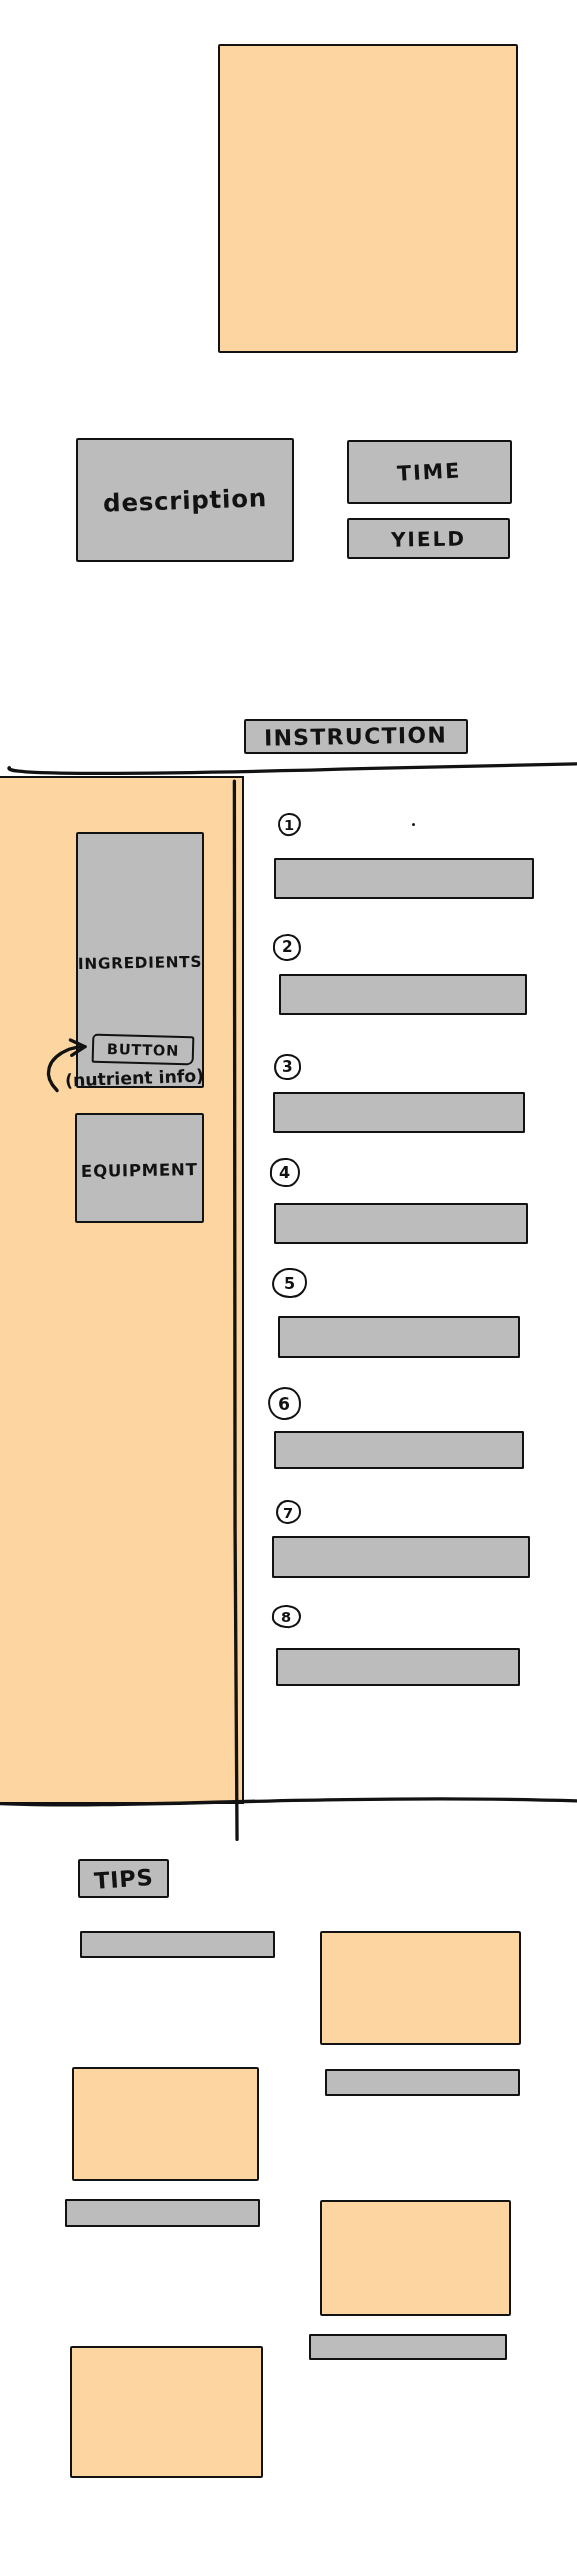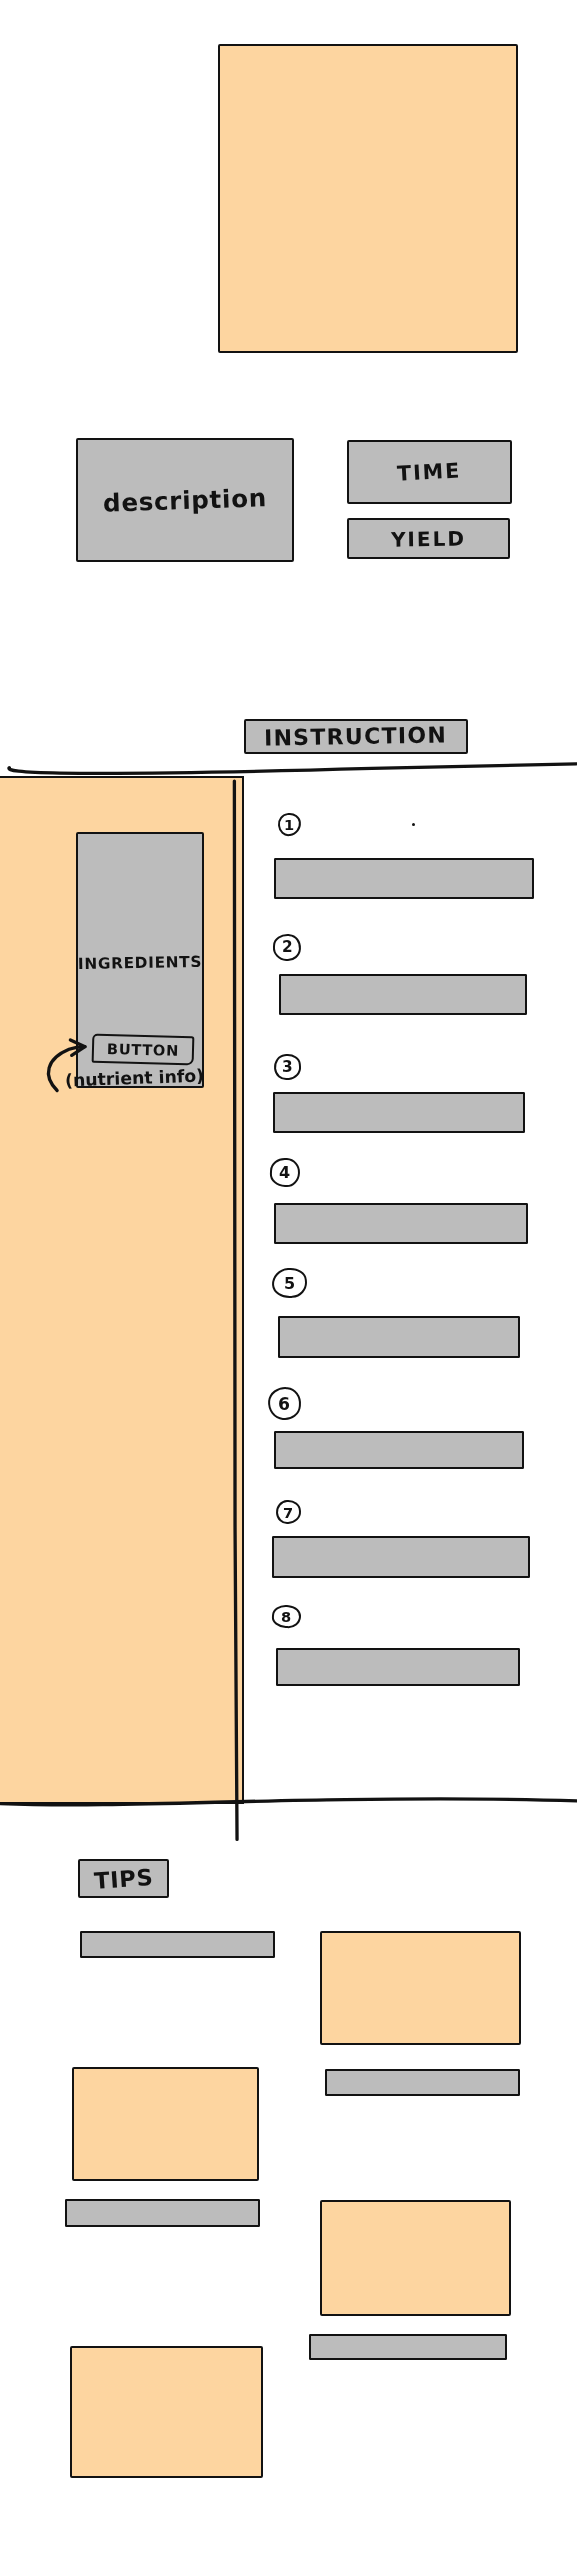--- a/index.html
+++ b/index.html
@@ -74,20 +74,23 @@
 
   <div class="abs box gray" style="left:92px;top:1035px;width:102px;height:28.6px;z-index:3;border-width:2px;
               transform:rotate(1.5deg);border-radius:5.3px 2.7px 6.6px 2px;">
     <span class="hand" style="font-size:14.6px;">BUTTON</span>
   </div>
 
   <div class="abs" style="left:63px;top:1068px;width:143px;text-align:center;z-index:3;">
     <span class="hand" style="font-size:17.3px;letter-spacing:0;transform:rotate(-2deg);display:inline-block;">(nutrient info)</span>
   </div>
 
+  <div class="abs box gray label-top" style="left:75px;top:1093px;width:129px;height:110px;z-index:2;">
+    <span class="hand" style="font-size:16.6px;margin-top:5.3px;transform:rotate(-1deg);">EQUIPMENT</span>
+  </div>
 
   <div class="abs" style="left:412px;top:823px;width:3.3px;height:3.3px;background:#121212;border-radius:50%;z-index:3;"></div>
 
   <div class="abs step-circle" style="left:278px;top:813px;width:22.6px;height:22.6px;border-radius:48% 52% 55% 45% / 50% 46% 58% 50%;transform:rotate(-6deg);">
     <span style="transform:rotate(6deg);font-size:14.6px;">1</span>
   </div>
   <div class="abs bar" style="left:274px;top:858px;width:260px;height:41px;z-index:2;"></div>
 
   <div class="abs step-circle" style="left:273px;top:934px;width:28px;height:26.6px;border-radius:55% 45% 48% 52% / 46% 54% 50% 50%;transform:rotate(4deg);">
     <span style="transform:rotate(-4deg);font-size:15.3px;">2</span>

